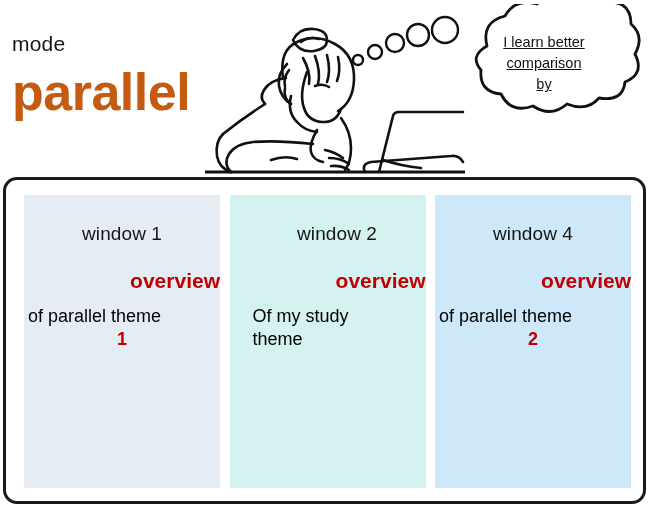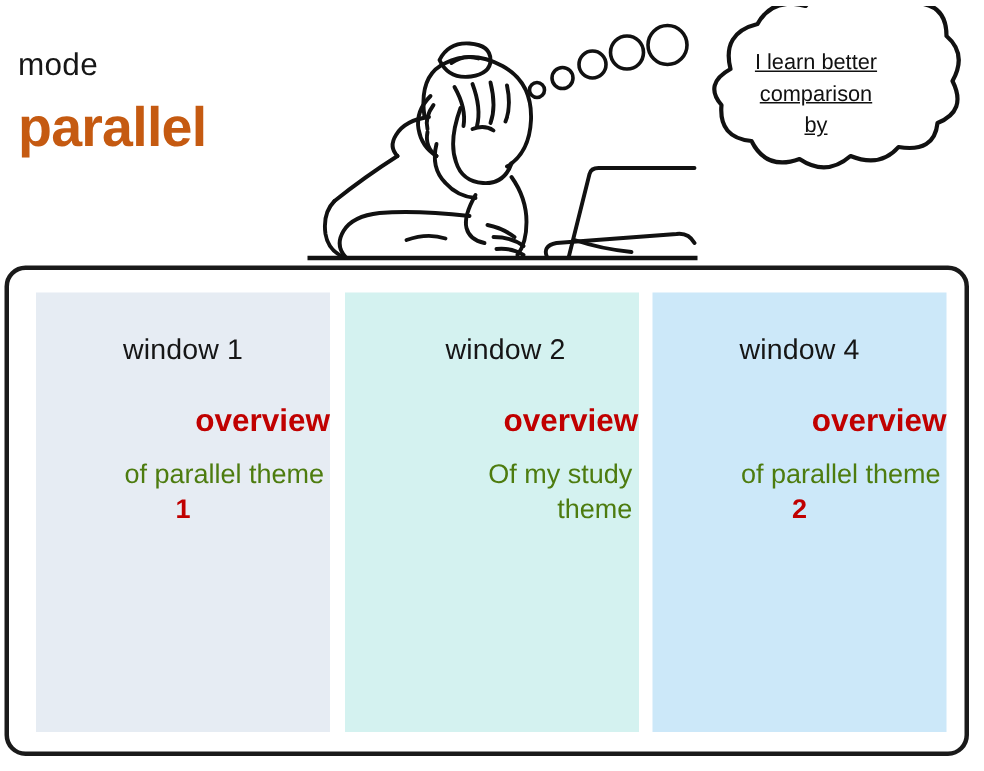--- a/index.html
+++ b/index.html
@@ -25,21 +25,21 @@
   #mode-label {
     position: absolute;
     left: 12px; top: 32px;
     font-size: 21px;
     color: #161616;
     letter-spacing: 0.2px;
   }
   #mode-name {
     position: absolute;
     left: 12px; top: 66px;
-    font-size: 37px;
+    font-size: 52px;
     font-weight: bold;
     color: #c55a11;
     letter-spacing: -0.5px;
     line-height: 1;
   }
 
   
   #illustration {
     position: absolute;
     left: 205px; top: 0px;
@@ -98,23 +98,23 @@
     letter-spacing: 0.1px;
   }
   .window-overview {
     text-align: right;
     font-size: 21px;
     font-weight: bold;
     color: #c00000;
     margin-top: 24px;
   }
   .window-sub {
-    text-align: right;
+    text-align: left;
     font-size: 18px;
-    color: #4d7c0f;
+    color: #000000;
     margin-top: 12px;
     line-height: 1.28;
     padding: 0 4px;
   }
   .window-num {
     text-align: center;
     font-size: 18px;
     font-weight: bold;
     color: #c00000;
     line-height: 1.28;

